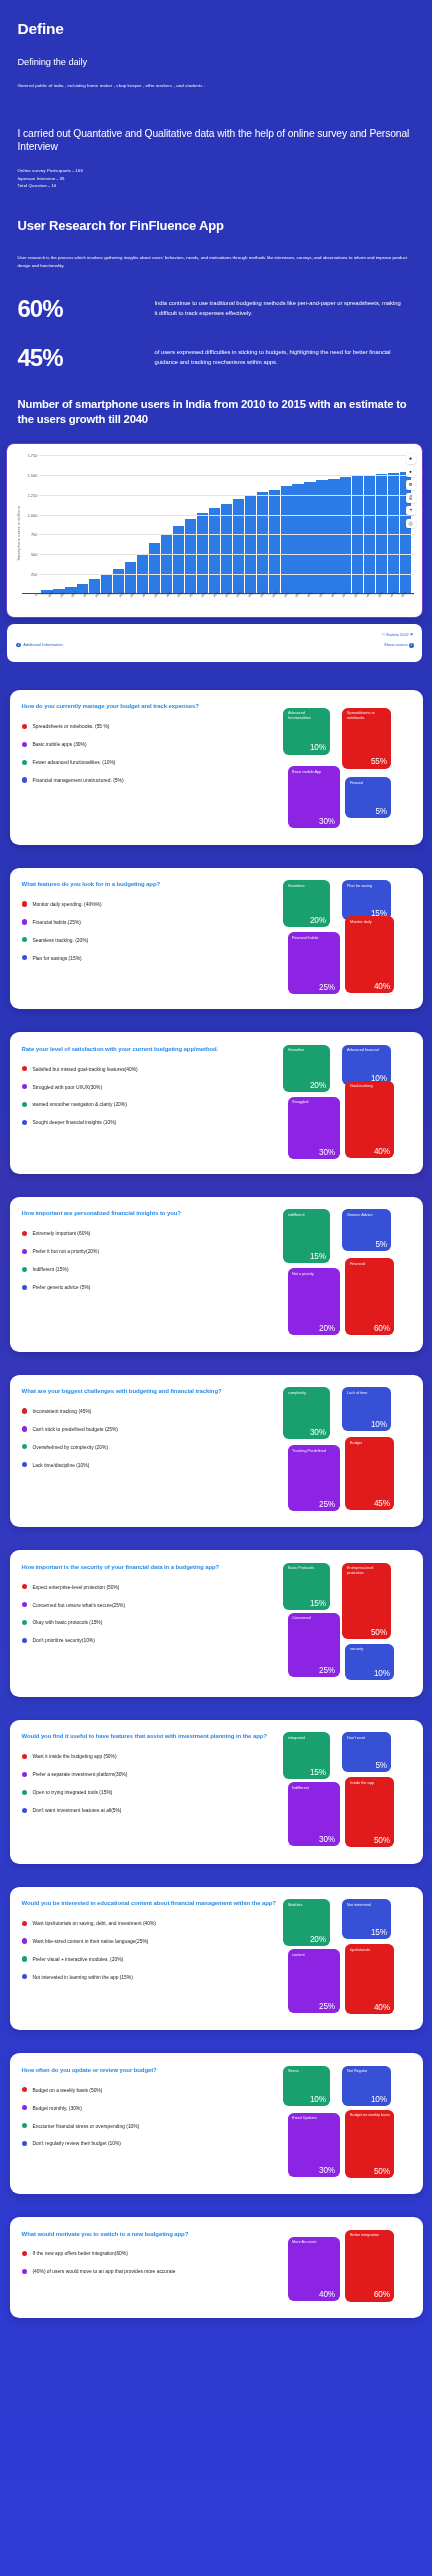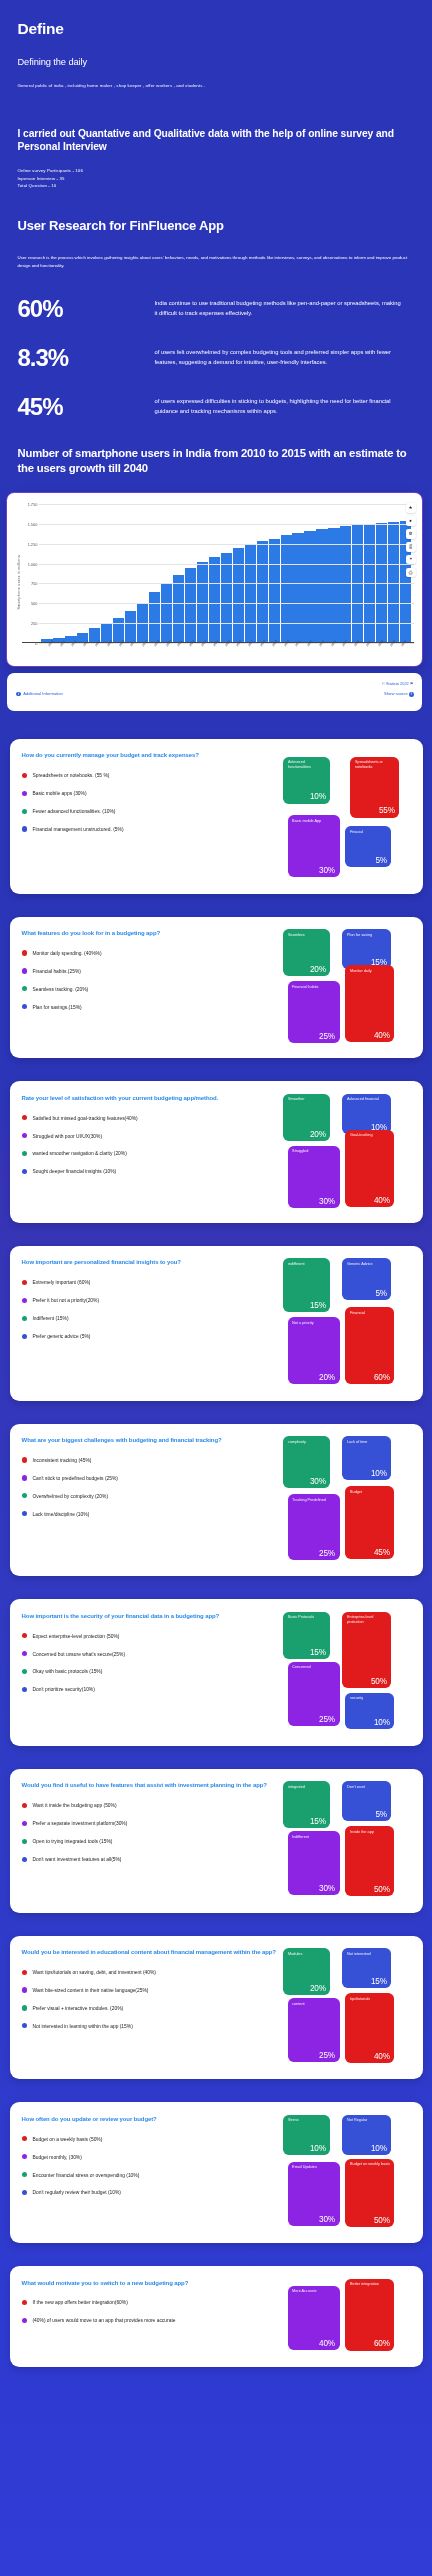--- a/index.html
+++ b/index.html
@@ -33,21 +33,21 @@
   }
   .p-audience {
     font-size: 4.4px;
     font-weight: 400;
     margin-top: 15.5px;
     letter-spacing: 0.1px;
     opacity: .97;
   }
   .h-method {
     font-size: 10.3px;
-    font-weight: 700;
+    font-weight: 400;
     line-height: 1.32;
     margin-top: 39px;
     letter-spacing: -0.1px;
   }
   .meta-list { margin-top: 13.4px; }
   .meta-list div {
     font-size: 4.4px;
     line-height: 1.65;
     letter-spacing: 0.1px;
   }
@@ -295,24 +295,20 @@
     <div>Total  Question -  10</div>
   </div>
   <h2 class="h-research">User Research for FinFluence App</h2>
   <p class="p-research">User research is the process which  involves gathering insights about users' behaviors, needs, and motivations through methods like interviews, surveys, and observations to inform and improve product design and functionality.</p>
 </section>
 
 <section class="stats">
   <div class="stat">
     <div class="stat-num">60%</div>
     <div class="stat-txt">India continue to use traditional budgeting methods like pen-and-paper or spreadsheets, making it difficult to track expenses effectively.</div>
-  </div>
-  <div class="stat">
-    <div class="stat-num">8.3%</div>
-    <div class="stat-txt">of users felt overwhelmed by complex budgeting tools and preferred simpler apps with fewer features, suggesting a demand for intuitive, user-friendly interfaces.</div>
   </div>
   <div class="stat">
     <div class="stat-num">45%</div>
     <div class="stat-txt">of users expressed difficulties in sticking to budgets, highlighting the need for better financial guidance and tracking mechanisms within apps.</div>
   </div>
 </section>
 
 <h2 class="chart-title">Number of smartphone users in India from 2010 to 2015 with an estimate to the users growth till 2040</h2>
 
 <div class="chart-wrap">
@@ -453,21 +449,21 @@
             <span class="dot blue"></span>
             <span>Financial management unstructured. (5%)</span>
           </li>
         </ul>
       </div>
       <div class="qright" style="min-height: 131px;">
         <div class="tile t-green" style="left: 0px; top: 5.2px; width: 47px; height: 47px;">
           <div class="tlabel">Advanced functionalities</div>
           <div class="tval">10%</div>
         </div>
-        <div class="tile t-red" style="left: 59px; top: 5.2px; width: 49px; height: 61px; margin-left: 8px;">
+        <div class="tile t-red" style="left: 59px; top: 5.2px; width: 49px; height: 61px;">
           <div class="tlabel">Spreadsheets or notebooks</div>
           <div class="tval">55%</div>
         </div>
         <div class="tile t-purple" style="left: 4.1px; top: 64px; width: 52px; height: 62px;">
           <div class="tlabel">Basic mobile App</div>
           <div class="tval">30%</div>
         </div>
         <div class="tile t-blue" style="left: 62px; top: 75px; width: 46px; height: 41px;">
           <div class="tlabel">Finacial</div>
           <div class="tval">5%</div>

